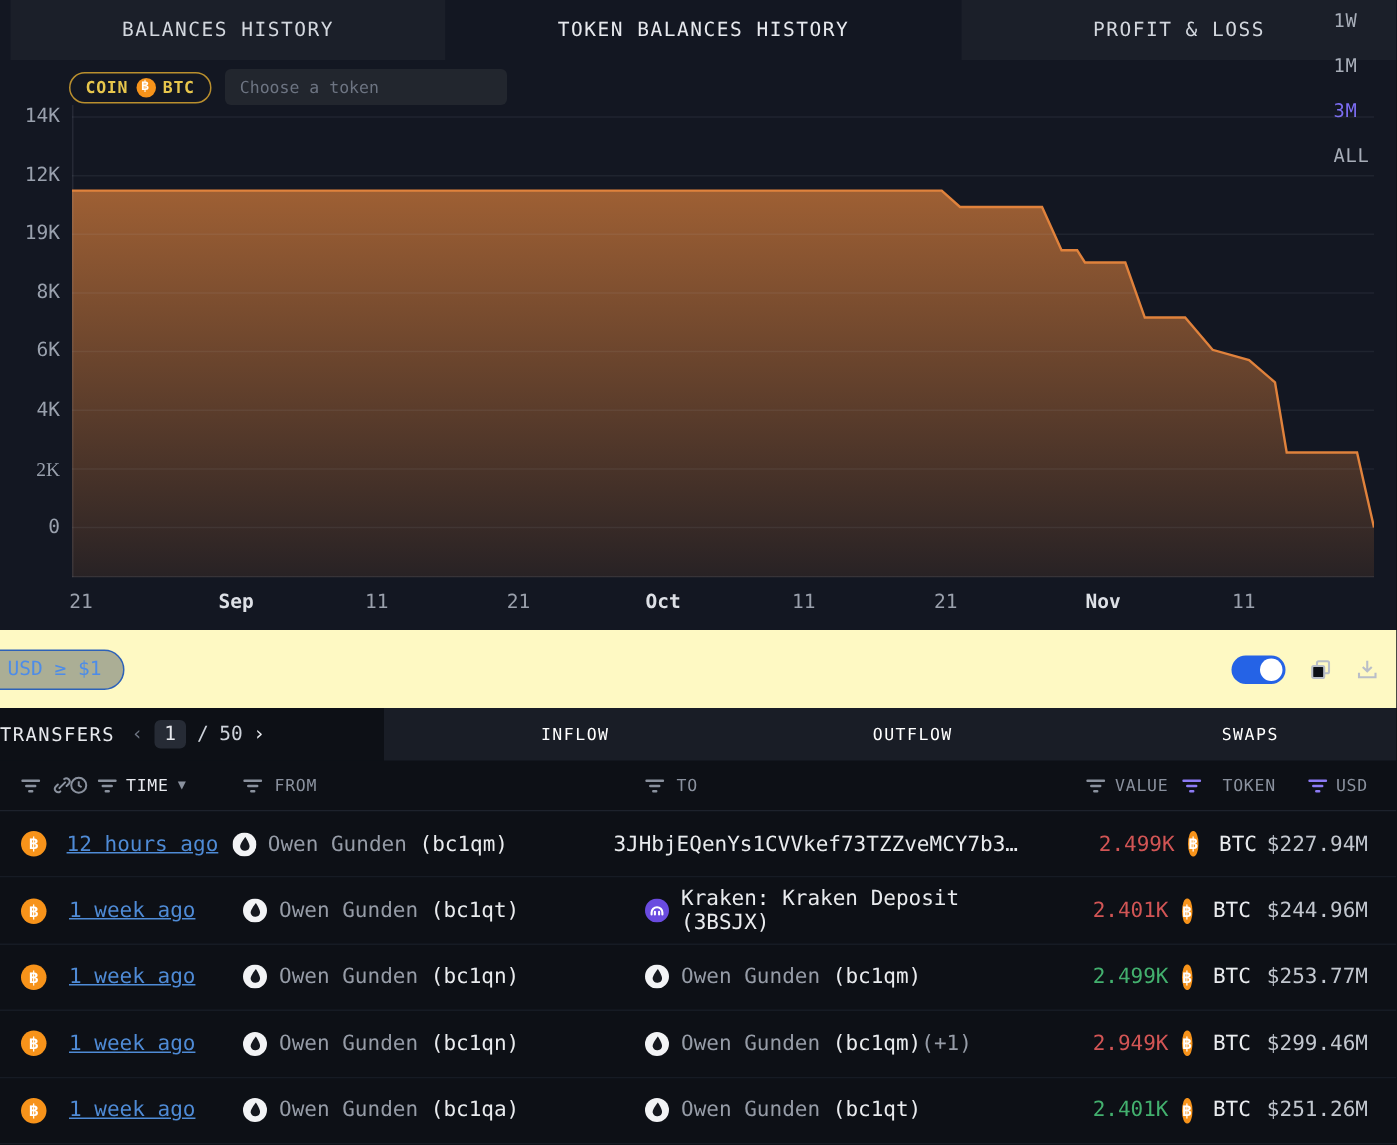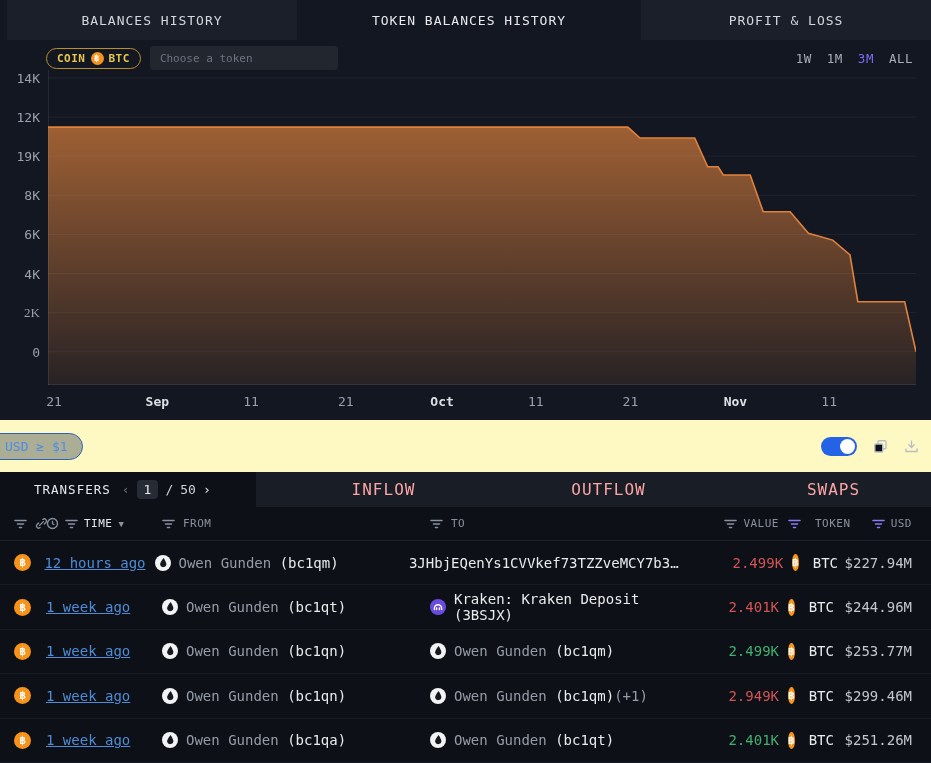--- a/index.html
+++ b/index.html
@@ -22,21 +22,21 @@
     border:1px solid #b98f2e; border-radius:11px; padding:0 10px; color:#e7c64c;
     font-size:11px; font-weight:bold; letter-spacing:.5px; cursor:pointer; }
   .coin { background:#f7931a; border-radius:50%; color:#fff; font-weight:bold;
     display:inline-grid; place-items:center; }
   .coin.sm { width:13px; height:13px; font-size:9px; }
   .coin.md { width:17px; height:17px; font-size:11px; }
   .token-input { margin-left:9px; width:188px; height:24px; background:#22262e;
     border:none; border-radius:4px; color:#cdd2da; font-size:11px; padding:0 10px;
     font-family:inherit; outline:none; }
   .token-input::placeholder { color:#6d7482; }
-  .ranges { margin-left:auto; display:flex; gap:15px; padding-right:8px; }
+  .ranges { margin-left:auto; display:flex; gap:15px; padding-right:8px;flex-direction:column; }
   .range-btn { font-size:12.5px; color:#a7adb8; cursor:pointer; letter-spacing:.5px; }
   .range-btn.active { color:#7b6cf0; }
 
   .chart-wrap { position:relative; height:350px; }
   .plot { position:absolute; left:48px; top:0; }
   .y-axis { position:absolute; left:0; top:0; width:42px; height:315px; }
   .y-tick { position:absolute; right:2px; transform:translateY(-50%);
     font-size:13px; color:#99a0ad; }
   .x-axis { position:absolute; left:48px; top:315px; width:868px; height:35px; }
   .x-tick { position:absolute; top:9px; transform:translateX(-50%); font-size:13px; color:#9aa0ac; }
@@ -48,30 +48,30 @@
     border-radius:15px; color:#4d8ce8; font-size:13px; background:rgba(18,33,62,.35);
     cursor:pointer; }
   .right-controls { margin-left:auto; display:flex; align-items:center; gap:16px; padding-right:12px; }
   .toggle { width:36px; height:19px; border-radius:10px; background:#2563e6; position:relative; cursor:pointer; }
   .toggle::after { content:""; position:absolute; right:2px; top:2px; width:15px; height:15px;
     border-radius:50%; background:#fff; }
   .tool-icon { color:#b9bec8; cursor:pointer; display:inline-flex; }
 
   
   .transfers-bar { height:35px; display:flex; background:#0d1016; }
-  .transfers-left { width:256px; display:flex; align-items:center; gap:11px; padding-left:34px; }
+  .transfers-left { width:256px; display:flex; align-items:center; gap:11px; }
   .transfers-title { color:#e7e9ee; font-size:12.5px; letter-spacing:1px; }
   .pager { display:flex; align-items:center; gap:7px; font-size:13px; }
   .pg-prev { color:#6d7482; cursor:pointer; }
   .pg-next { color:#e7e9ee; cursor:pointer; }
   .pg-page { background:#262b35; border-radius:4px; padding:2px 7px; color:#e7e9ee; }
   .pg-sep,.pg-total { color:#cdd2da; }
   .flow-tabs { flex:1; display:flex; background:#191d26; }
   .flow-tab { flex:1; display:flex; align-items:center; justify-content:center;
-    color:#fca5a5; font-size:16px; letter-spacing:1px; cursor:pointer;margin-left:30px; }
+    color:#ffffff; font-size:11px; letter-spacing:1px; cursor:pointer;margin-left:30px; }
 
   
   .tbl-header { height:34px; display:flex; align-items:center; background:#0d1016;
     border-bottom:1px solid #1d222c; color:#8a919e; font-size:11px; letter-spacing:.5px; }
   .row { height:44.4px; display:flex; align-items:center; font-size:14px;
     border-bottom:1px solid #161b24; background:#0d1016; }
   .c-icon { width:46px; padding-left:14px; display:flex; align-items:center; gap:8px; }
   .c-time { width:116px; display:flex; align-items:center; gap:6px; }
   .c-from { width:268px; display:flex; align-items:center; gap:8px; }
   .c-to { flex:1; display:flex; align-items:center; gap:8px; }

